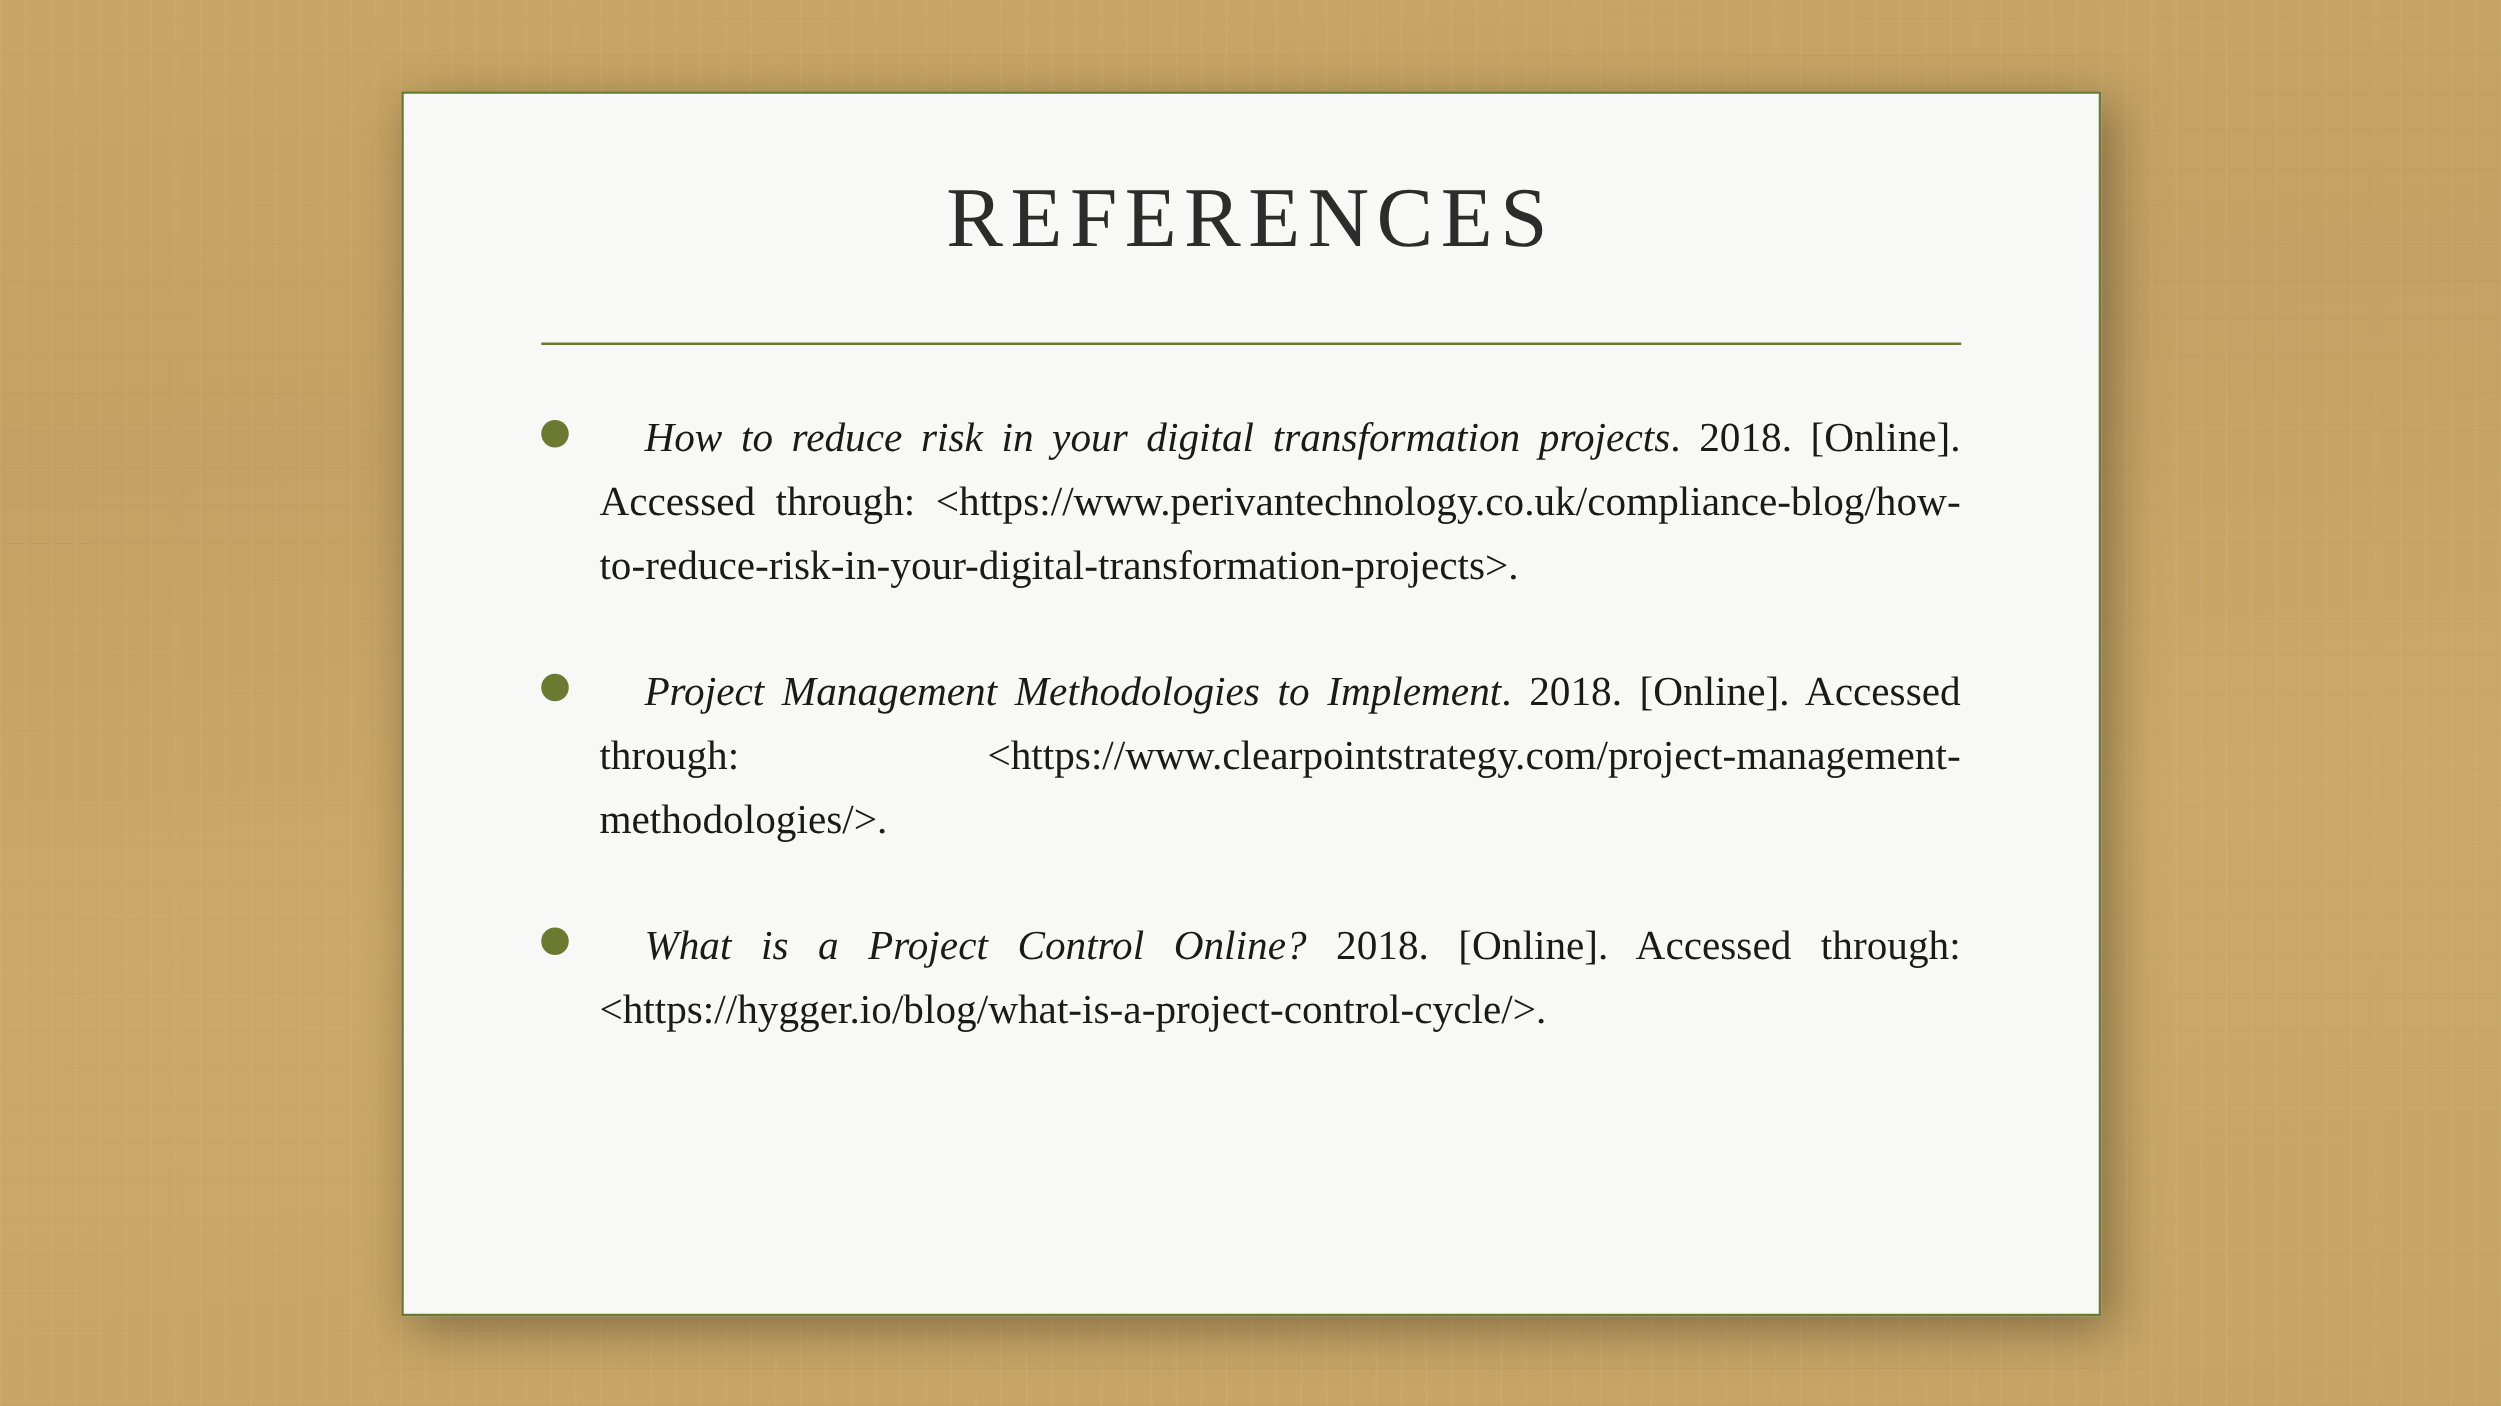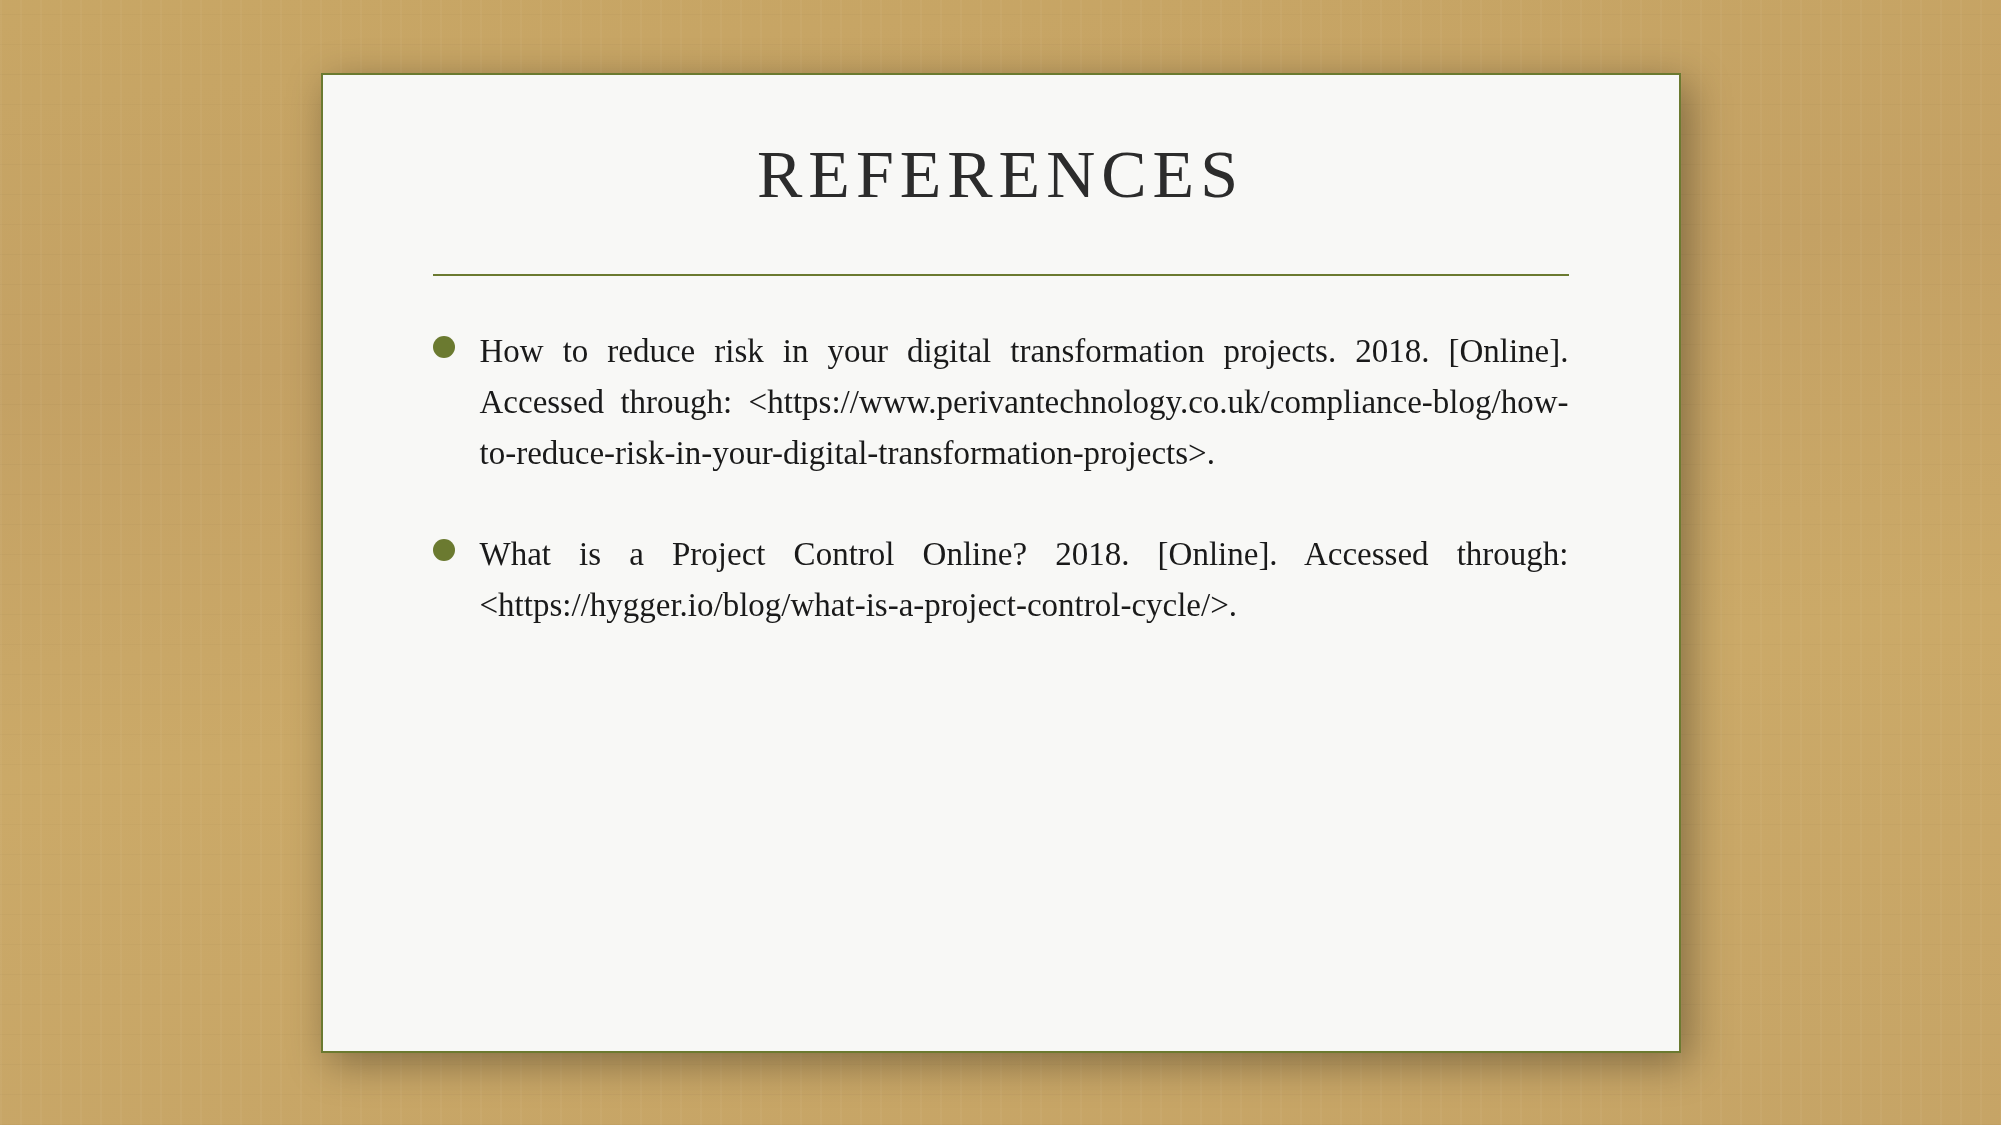--- a/index.html
+++ b/index.html
@@ -140,20 +140,22 @@
 
     .reference-text {
       font-size: 33px;
       line-height: 1.55;
       color: #1a1a1a;
       font-family: Georgia, 'Times New Roman', serif;
       text-align: justify;
     }
 
     .ref-title {
+      font-style: italic;
+      margin-left: 36px;
     }
   </style>
 </head>
 <body>
 
 <div class="slide-shadow">
   <div class="slide">
     <div class="slide-content">
 
       <h1 class="slide-title">REFERENCES</h1>
@@ -162,20 +164,26 @@
 
       <ul class="references-list">
 
         <li class="reference-item">
           <div class="bullet"></div>
           <p class="reference-text">
             <span class="ref-title">How to reduce risk in your digital transformation projects</span><span>. 2018. [Online]. Accessed through: &lt;https://www.perivantechnology.co.uk/compliance-blog/how-to-reduce-risk-in-your-digital-transformation-projects&gt;.</span>
           </p>
         </li>
 
+        <li class="reference-item">
+          <div class="bullet"></div>
+          <p class="reference-text">
+            <span class="ref-title">Project Management Methodologies to Implement</span><span>. 2018. [Online]. Accessed through: &lt;https://www.clearpointstrategy.com/project-management-methodologies/&gt;.</span>
+          </p>
+        </li>
 
         <li class="reference-item">
           <div class="bullet"></div>
           <p class="reference-text">
             <span class="ref-title">What is a Project Control Online?</span><span> 2018. [Online]. Accessed through: &lt;https://hygger.io/blog/what-is-a-project-control-cycle/&gt;.</span>
           </p>
         </li>
 
       </ul>
     </div>

